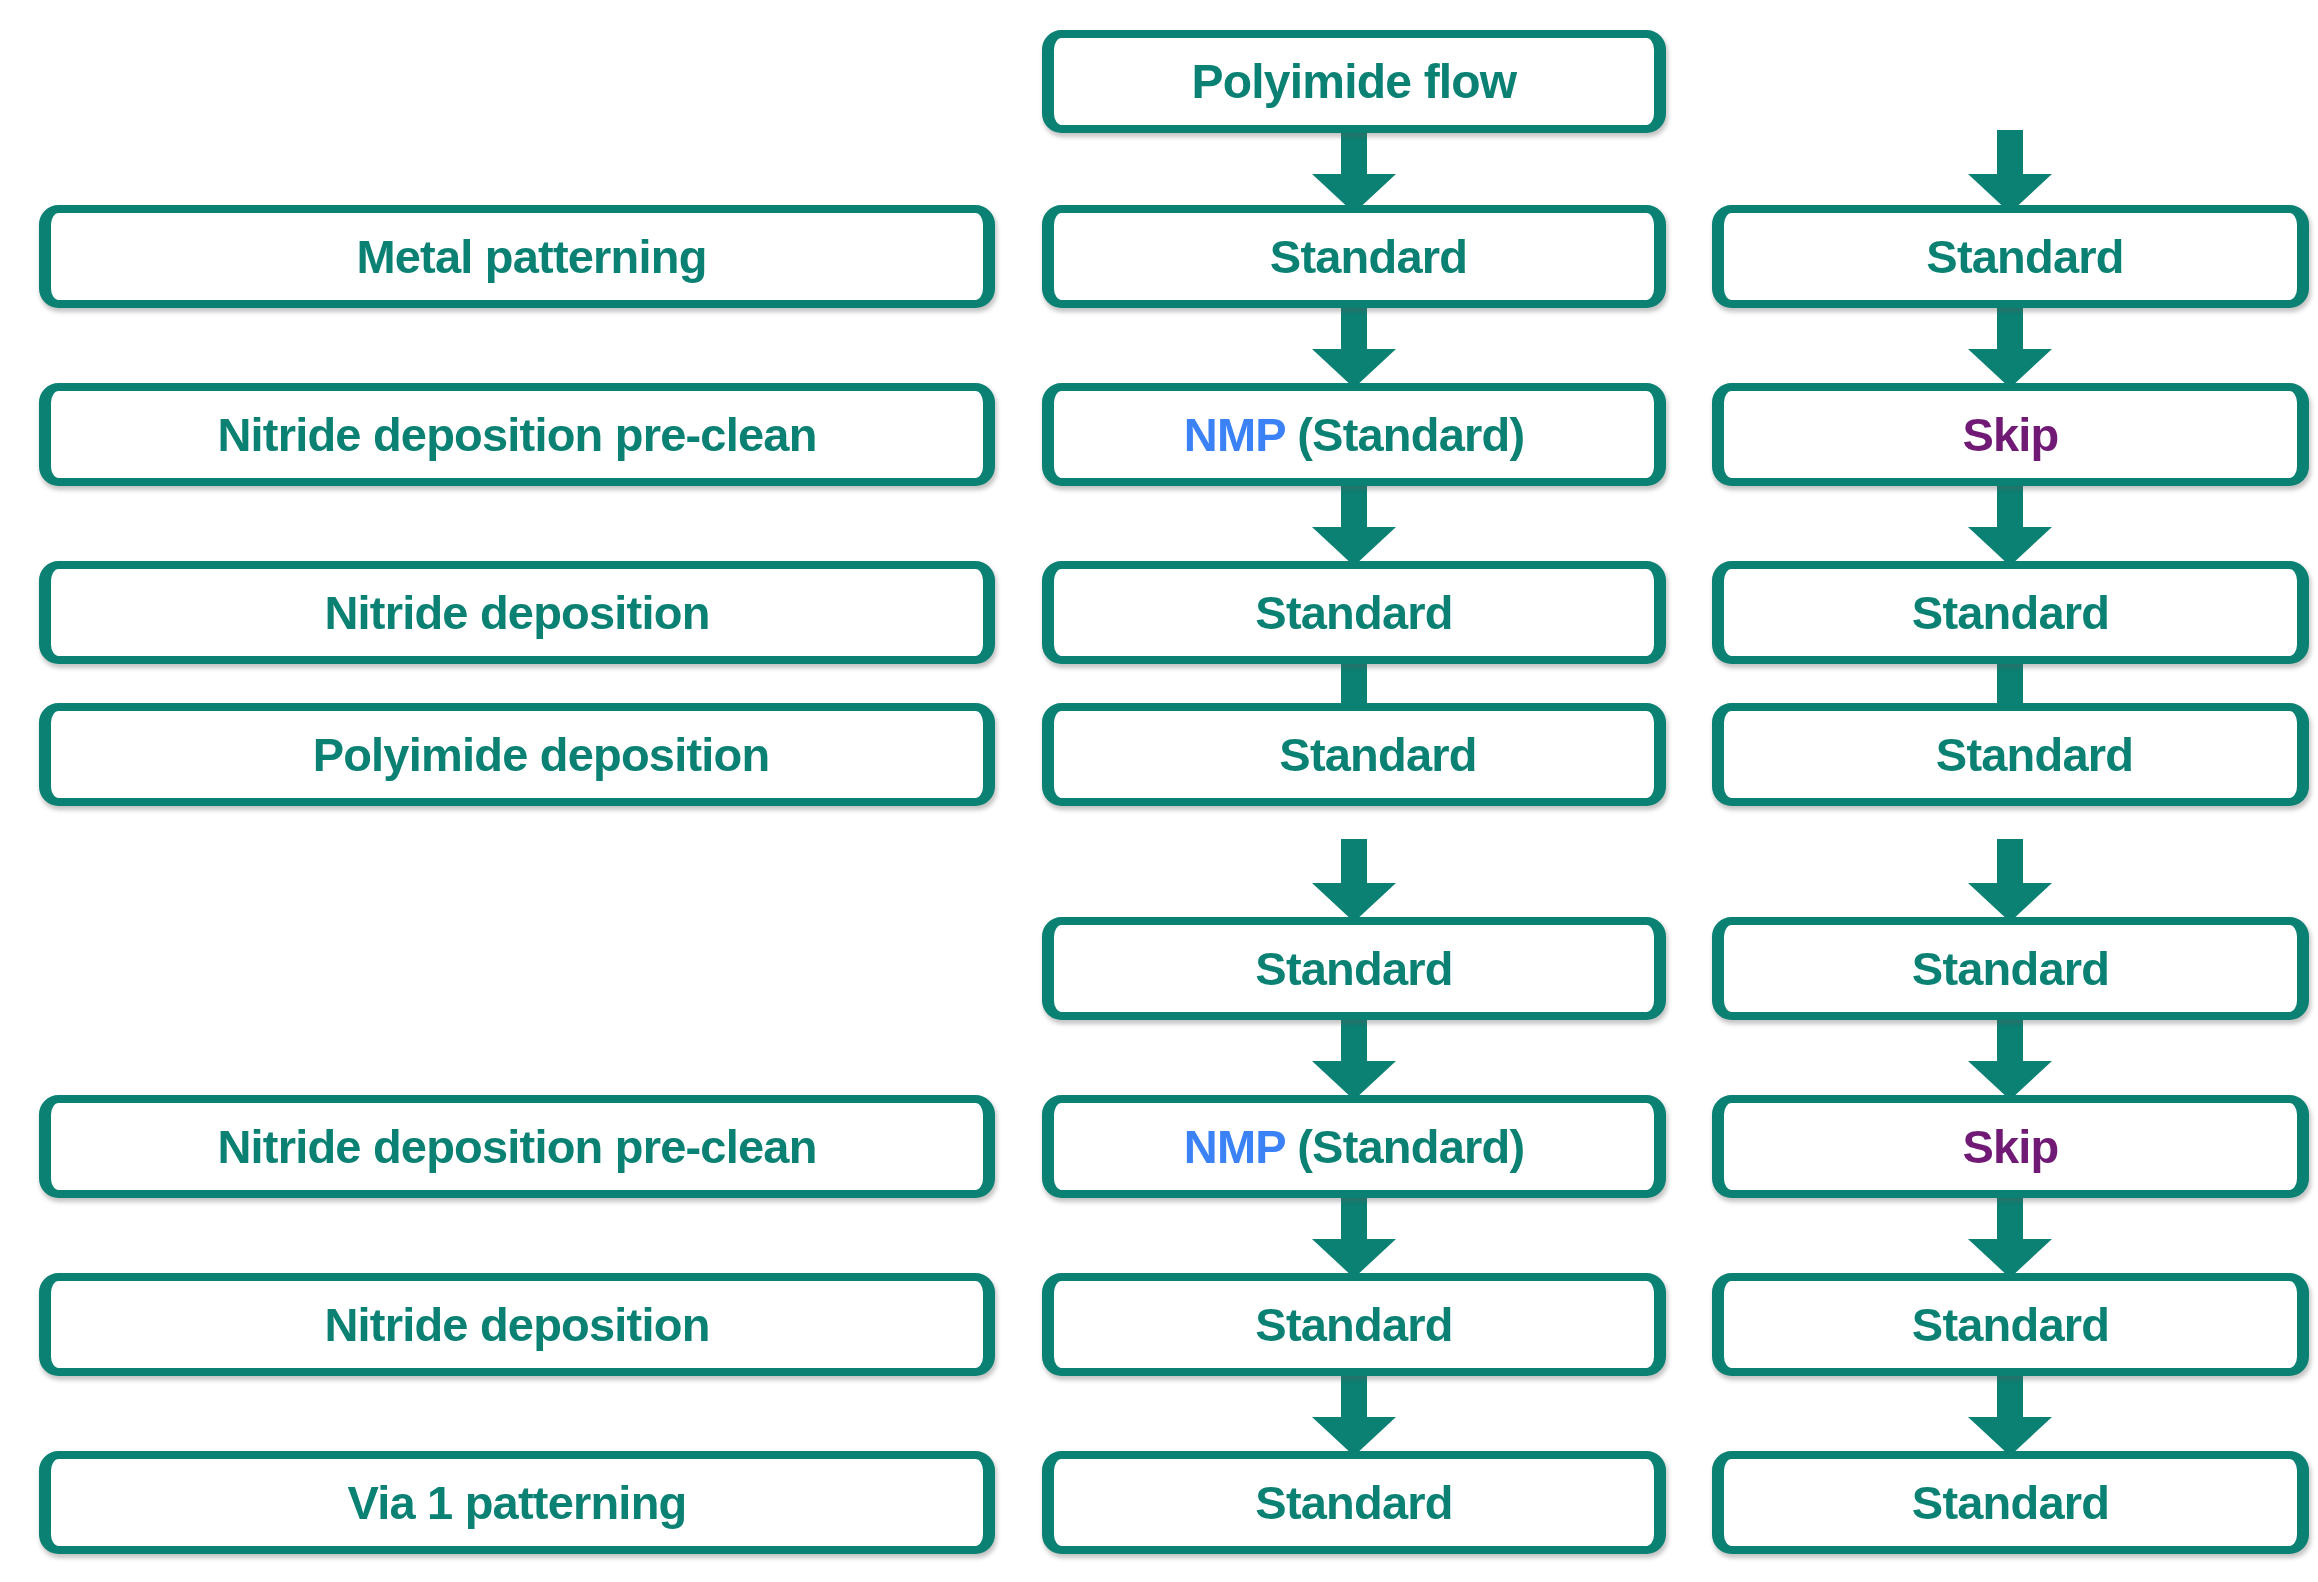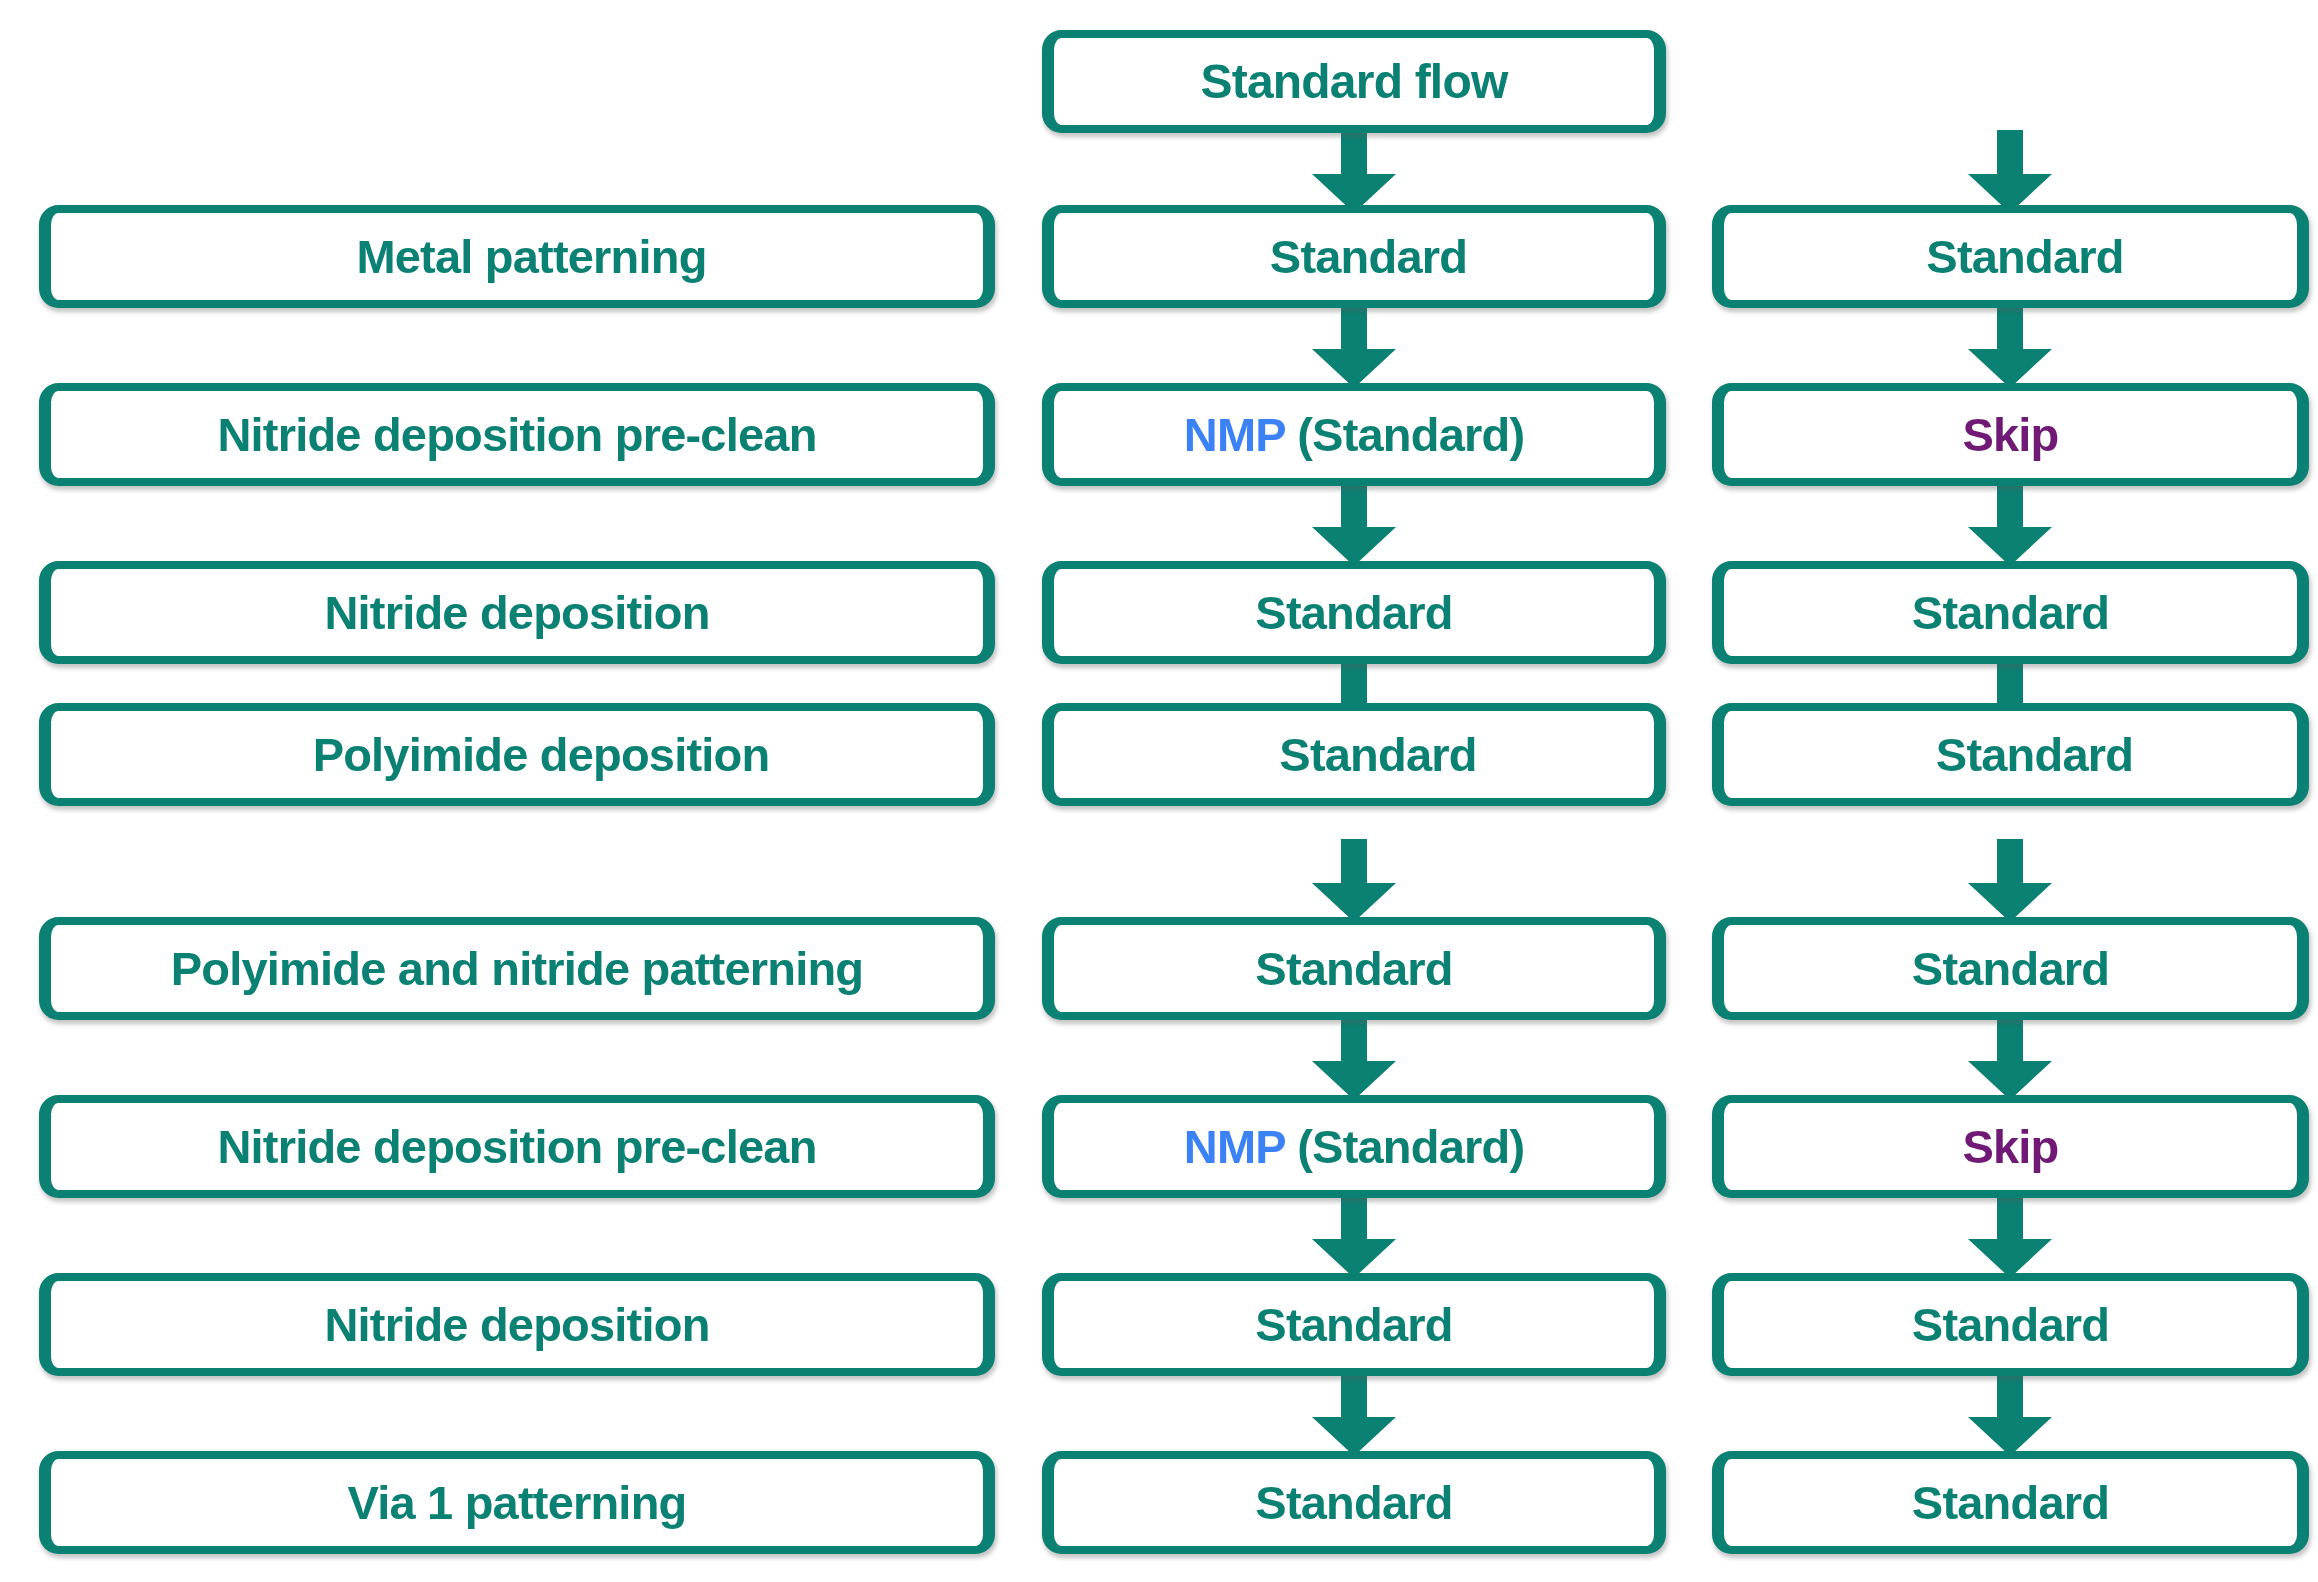--- a/index.html
+++ b/index.html
@@ -55,35 +55,32 @@
     </div>
   <div class="box col-left r2">
       <span>Nitride deposition pre-clean</span>
     </div>
   <div class="box col-left r3">
       <span>Nitride deposition</span>
     </div>
   <div class="box col-left r4">
       <span>Polyimide deposition</span>
     </div>
-  <div class="box col-left r5">
-      <span>Polyimide and nitride patterning</span>
-    </div>
   <div class="box col-left r6">
       <span>Nitride deposition pre-clean</span>
     </div>
   <div class="box col-left r7">
       <span>Nitride deposition</span>
     </div>
   <div class="box col-left r8">
       <span>Via 1 patterning</span>
     </div>
 
   <div class="box header col-std rH">
-      <span>Standard flow</span>
+      <span>Polyimide flow</span>
     </div>
   <div class="box cell col-std r1">
       <span><span class="hl"></span><span>Standard</span></span>
     </div>
   <div class="box cell col-std r2">
       <span><span class="hl">NMP</span><span> (Standard)</span></span>
     </div>
   <div class="box cell col-std r3">
       <span><span class="hl"></span><span>Standard</span></span>
     </div>

